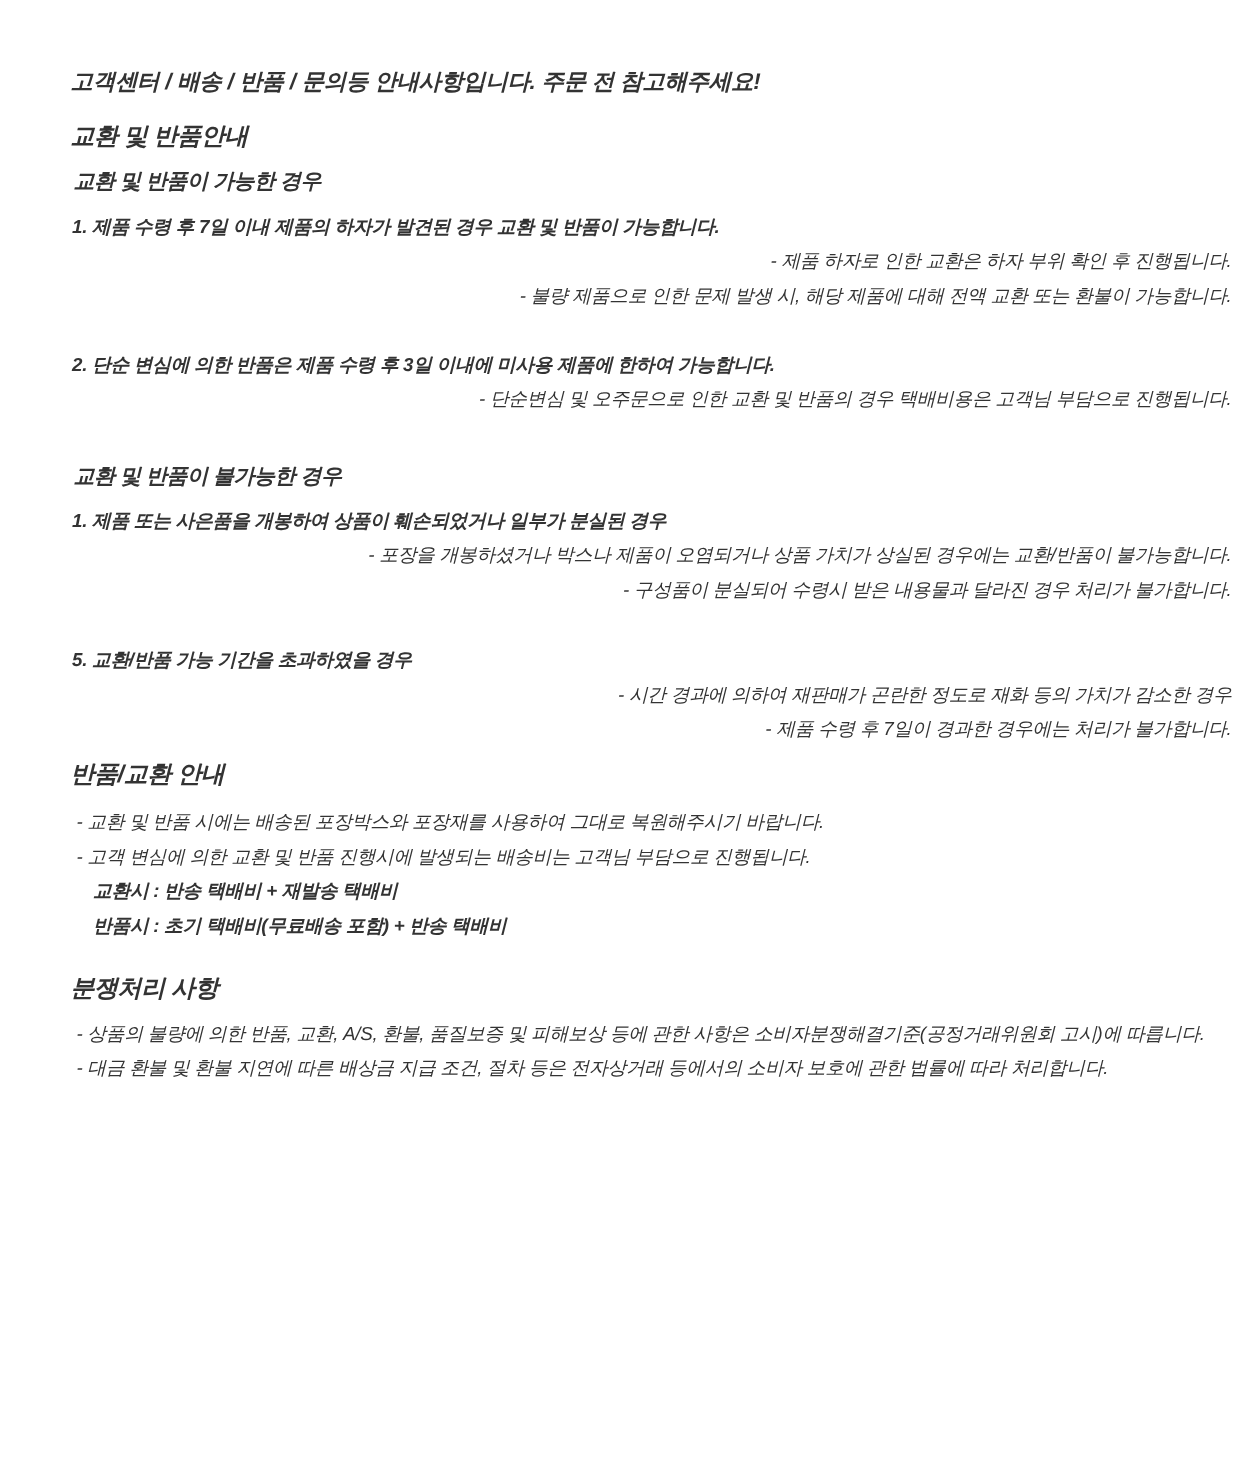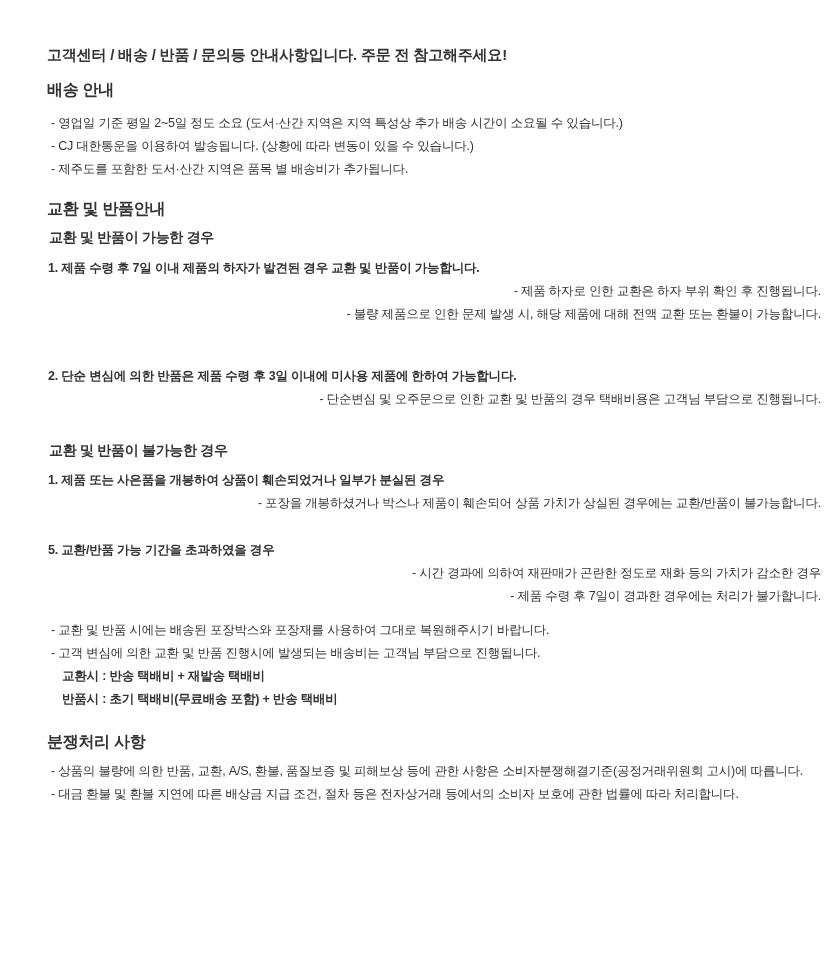--- a/index.html
+++ b/index.html
@@ -5,21 +5,21 @@
   * { box-sizing: border-box; }
   html, body { margin: 0; padding: 0; }
   body {
     width: 839px;
     height: 971px;
     background: #ffffff;
     color: #333333;
     font-family: "Liberation Sans", "DejaVu Sans", sans-serif;
     overflow: hidden;
   }
-  .doc { padding: 46px 18px 20px 47px; }
+  .doc { padding: 46px 18px 20px 47px; font-style: italic; }
 
   .doc-title {
     font-size: 15px;
     font-weight: 700;
     line-height: 18px;
     letter-spacing: -0.2px;
     white-space: nowrap;
   }
   .heading {
     font-size: 16px;
@@ -48,38 +48,30 @@
   .cost { font-weight: 700; padding-left: 15px; }
 
   .mt9  { margin-top: 9px; }
   .mt10 { margin-top: 10px; }
   .mt11 { margin-top: 11px; }
   .mt13 { margin-top: 13px; }
   .mt16 { margin-top: 16px; }
   .mt17 { margin-top: 31px; }
   .mt18 { margin-top: 18px; }
   .mt21 { margin-top: 21px; }
-  .mt23 { margin-top: 39px; }
+  .mt23 { margin-top: 23px; }
   .mt24 { margin-top: 24px; }
 </style>
 </head>
 <body>
 
 <div class="doc">
 
   <div class="doc-title">고객센터 / 배송 / 반품 / 문의등 안내사항입니다. 주문 전 참고해주세요!</div>
 
-  <div>
-    <div class="heading mt16">배송 안내</div>
-    <div class="mt13">
-      <div class="line bullet">- 영업일 기준 평일 2~5일 정도 소요 (도서·산간 지역은 지역 특성상 추가 배송 시간이 소요될 수 있습니다.)</div>
-      <div class="line bullet">- CJ 대한통운을 이용하여 발송됩니다. (상황에 따라 변동이 있을 수 있습니다.)</div>
-      <div class="line bullet">- 제주도를 포함한 도서·산간 지역은 품목 별 배송비가 추가됩니다.</div>
-    </div>
-  </div>
 
   <div>
     <div class="heading mt18">교환 및 반품안내</div>
 
     <div>
       <div class="subheading mt11">교환 및 반품이 가능한 경우</div>
 
       <div class="mt11">
         <div class="line group-title">1. 제품 수령 후 7일 이내 제품의 하자가 발견된 경우 교환 및 반품이 가능합니다.</div>
         <div class="line sub-bullet">- 제품 하자로 인한 교환은 하자 부위 확인 후 진행됩니다.</div>
@@ -90,33 +82,35 @@
         <div class="line group-title">2. 단순 변심에 의한 반품은 제품 수령 후 3일 이내에 미사용 제품에 한하여 가능합니다.</div>
         <div class="line sub-bullet">- 단순변심 및 오주문으로 인한 교환 및 반품의 경우 택배비용은 고객님 부담으로 진행됩니다.</div>
       </div>
     </div>
 
     <div>
       <div class="subheading mt17">교환 및 반품이 불가능한 경우</div>
 
       <div class="mt10">
         <div class="line group-title">1. 제품 또는 사은품을 개봉하여 상품이 훼손되었거나 일부가 분실된 경우</div>
-        <div class="line sub-bullet">- 포장을 개봉하셨거나 박스나 제품이 훼손되어 상품 가치가 상실된 경우에는 교환/반품이 불가능합니다.</div>
+        <div class="line sub-bullet">- 포장을 개봉하셨거나 박스나 제품이 오염되거나 상품 가치가 상실된 경우에는 교환/반품이 불가능합니다.</div>
+        <div class="line sub-bullet">- 구성품이 분실되어 수령시 받은 내용물과 달라진 경우 처리가 불가합니다.</div>
       </div>
 
       <div class="mt24">
         <div class="line group-title">5. 교환/반품 가능 기간을 초과하였을 경우</div>
         <div class="line sub-bullet">- 시간 경과에 의하여 재판매가 곤란한 정도로 재화 등의 가치가 감소한 경우</div>
         <div class="line sub-bullet">- 제품 수령 후 7일이 경과한 경우에는 처리가 불가합니다.</div>
       </div>
 
     </div>
   </div>
 
   <div>
+    <div class="heading mt9">반품/교환 안내</div>
     <div class="mt11">
       <div class="line bullet">- 교환 및 반품 시에는 배송된 포장박스와 포장재를 사용하여 그대로 복원해주시기 바랍니다.</div>
       <div class="line bullet">- 고객 변심에 의한 교환 및 반품 진행시에 발생되는 배송비는 고객님 부담으로 진행됩니다.</div>
       <div class="line cost">교환시 : 반송 택배비 + 재발송 택배비</div>
       <div class="line cost">반품시 : 초기 택배비(무료배송 포함) + 반송 택배비</div>
     </div>
   </div>
 
   <div>
     <div class="heading mt21">분쟁처리 사항</div>

